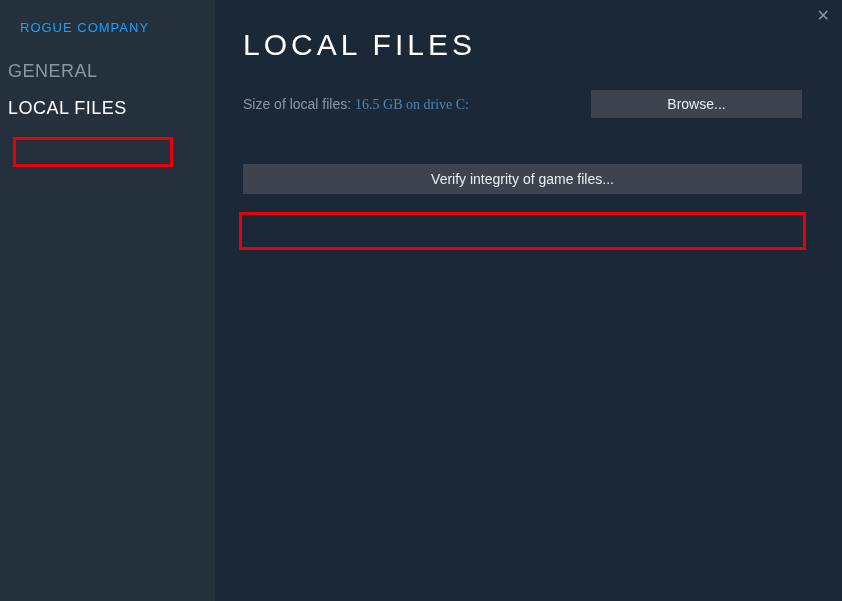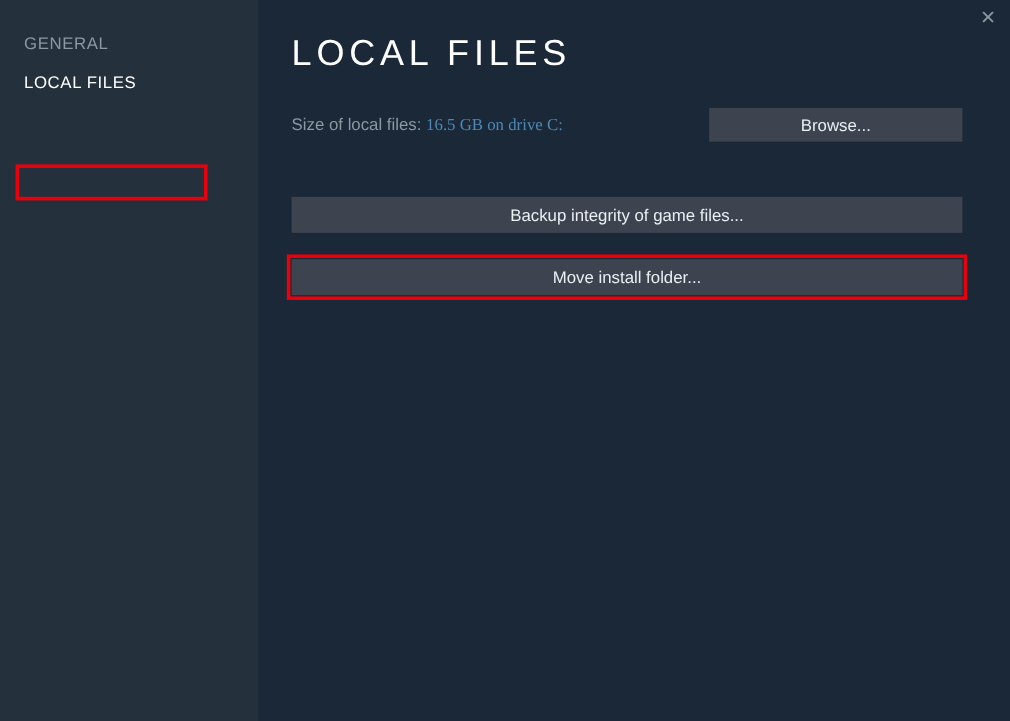--- a/index.html
+++ b/index.html
@@ -22,23 +22,23 @@
     }
     .game-title {
       color: #1a9fff;
       font-size: 13px;
       letter-spacing: 1px;
       padding: 0 20px 18px 20px;
       font-weight: 500;
     }
     .sidebar-item {
       color: #8a98a0;
-      font-size: 14px;
+      font-size: 18px;
       letter-spacing: 0.5px;
-      padding: 8px 20px;
+      padding: 8px 8px;
       cursor: pointer;
       position: relative;
     }
     .sidebar-item.selected {
       color: #ffffff;
     }
     .hl-sidebar {
       position: absolute;
       left: 13px;
       top: 137px;
@@ -118,34 +118,34 @@
       color: #8a98a0;
       font-size: 16px;
       cursor: pointer;
       line-height: 1;
     }
   </style>
 </head>
 <body>
 
 <div class="sidebar">
+  <div class="game-title">ROGUE COMPANY</div>
   <div class="sidebar-item">GENERAL</div>
   <div class="sidebar-item selected">LOCAL FILES</div>
   <div class="hl-sidebar"></div>
 </div>
 
 <div class="main">
   <div class="close-btn">✕</div>
   <h1 class="page-title">LOCAL FILES</h1>
 
   <div class="size-row">
     <div class="size-text">
       <span>Size of local files: </span><span class="size-link">16.5 GB on drive C:</span>
     </div>
     <div class="browse-btn">Browse...</div>
   </div>
 
   <div class="actions">
-    <div class="wide-btn">Backup integrity of game files...</div>
-    <div class="wide-btn">Move install folder...</div>
+    <div class="wide-btn">Verify integrity of game files...</div>
     <div class="hl-verify"></div>
   </div>
 </div>
 
 </body></html>

